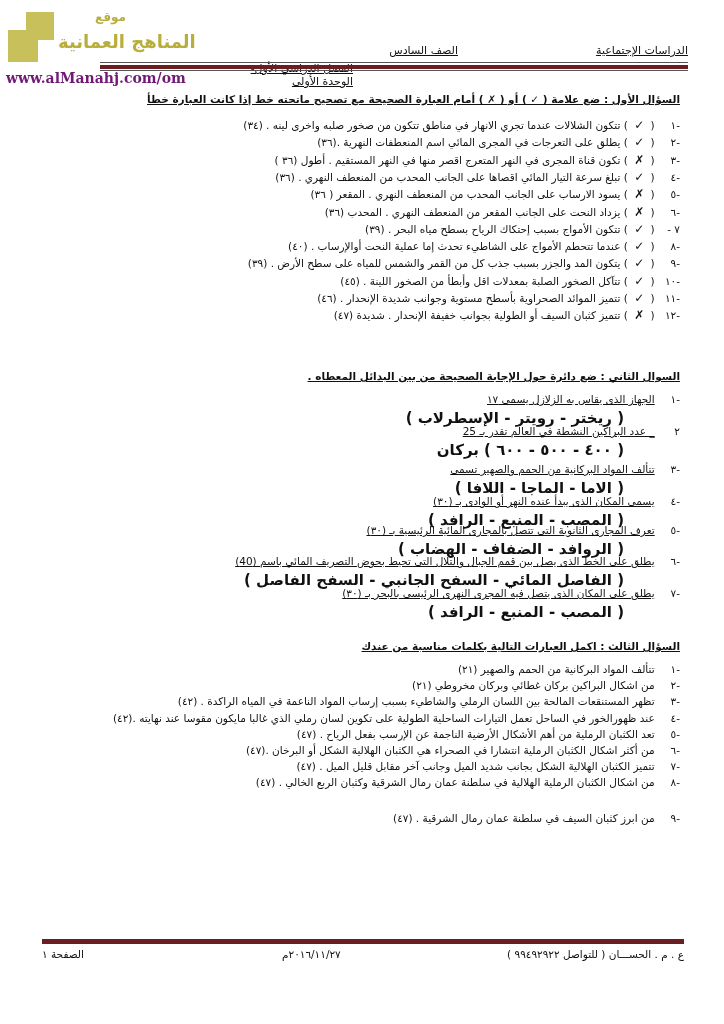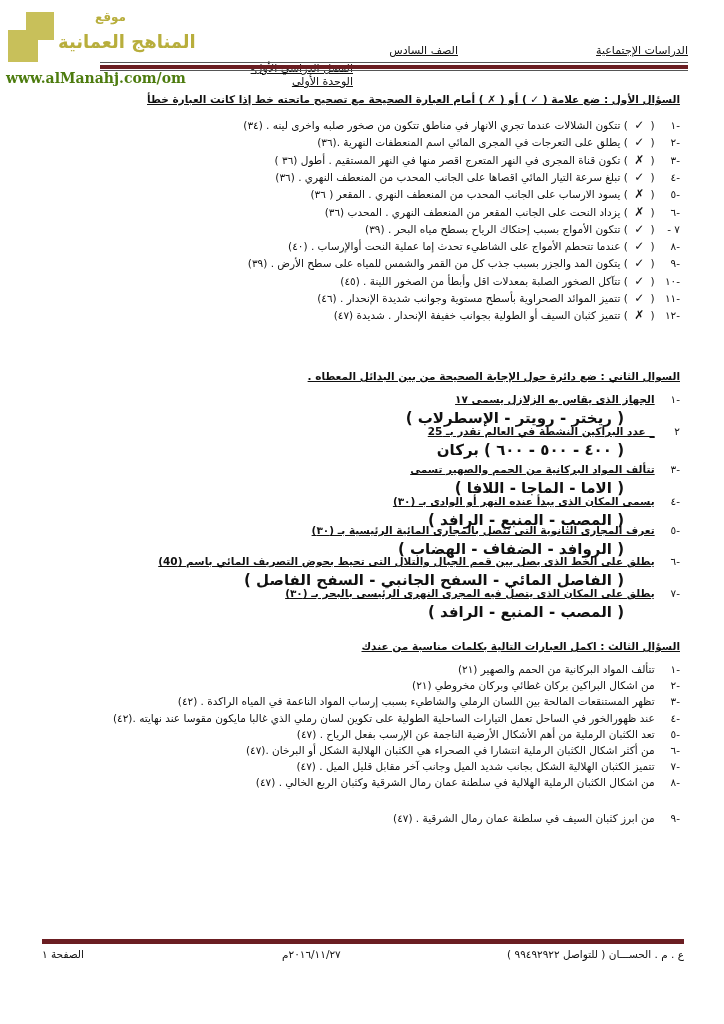--- a/index.html
+++ b/index.html
@@ -9,36 +9,36 @@
   }
   .abs { position: absolute; }
   
   .logo-block { position: absolute; }
   .logo-sq1 { left: 26px; top: 12px; width: 28px; height: 28px; background: #c8c05a; }
   .logo-sq2 { left: 8px; top: 30px; width: 22px; height: 32px; background: #c8c05a; }
   .logo-sq3 { left: 26px; top: 40px; width: 12px; height: 22px; background: #c8c05a; }
   .logo-word { position: absolute; color: #b8ae3c; font-weight: bold; font-family: "DejaVu Sans", sans-serif; direction: rtl; }
   .logo-top { left: 95px; top: 10px; font-size: 12px; text-align: center; }
   .logo-bottom { left: 58px; top: 31px; font-size: 18px; }
-  .site-url { left: 6px; top: 70px; font-family: "DejaVu Serif", serif; font-weight: bold; font-size: 14px; color: #4d7c0f; }
+  .site-url { left: 6px; top: 70px; font-family: "DejaVu Serif", serif; font-weight: bold; font-size: 14px; color: #701a75; }
 
   .header-row { position: absolute; top: 44px; left: 240px; right: 36px; height: 18px; direction: rtl; font-size: 11px; }
   .header-row span { position: absolute; top: 0; text-decoration: underline; }
   .h-subject { right: 0; }
   .h-grade { right: 230px; }
   .h-term { right: 335px; margin-top: 18px; }
   .rule-thin { position: absolute; left: 42px; right: 36px; height: 1px; background: #555; }
   .rule-thick { position: absolute; left: 42px; right: 36px; height: 4px; background: #6b1e22; }
 
   .q-title { position: absolute; direction: rtl; font-weight: bold; font-size: 10.5px; text-decoration: underline; white-space: nowrap; }
   .rtl-line { position: absolute; direction: rtl; white-space: nowrap; font-size: 10.5px; }
   .mark { display: inline-block; width: 16px; text-align: center; font-weight: bold; font-size: 12px; }
   .num { display: inline-block; min-width: 22px; }
   .opt-line { position: absolute; direction: rtl; white-space: nowrap; font-size: 15px; }
-  .q2-item { text-decoration: underline; font-weight: bold; }
+  .q2-item { text-decoration: underline; font-weight: normal; }
 
   .footer-rule { position: absolute; left: 42px; right: 40px; top: 939px; height: 5px; background: #6b1e22; }
   .footer-row { position: absolute; top: 948px; left: 42px; right: 40px; height: 16px; font-size: 10.5px; }
   .footer-row span { position: absolute; top: 0; }
   .f-author { right: 0; direction: rtl; }
   .f-date { left: 240px; direction: rtl; }
   .f-page { left: 0; direction: rtl; }
 </style>
 </head>
 <body>

